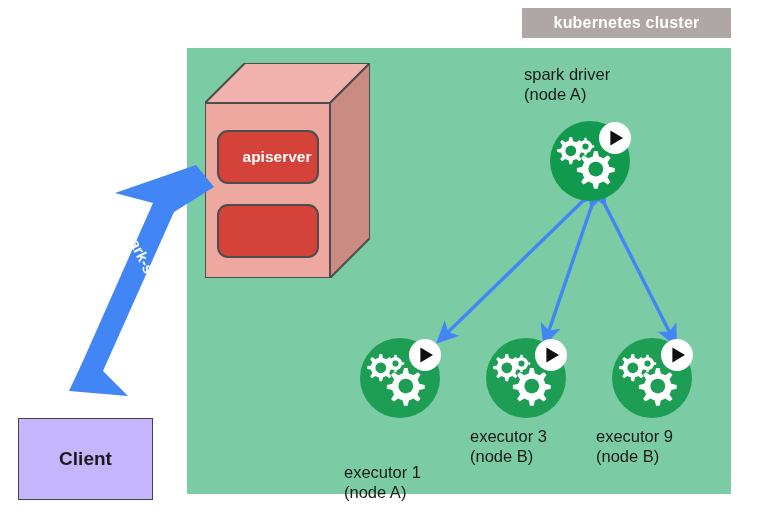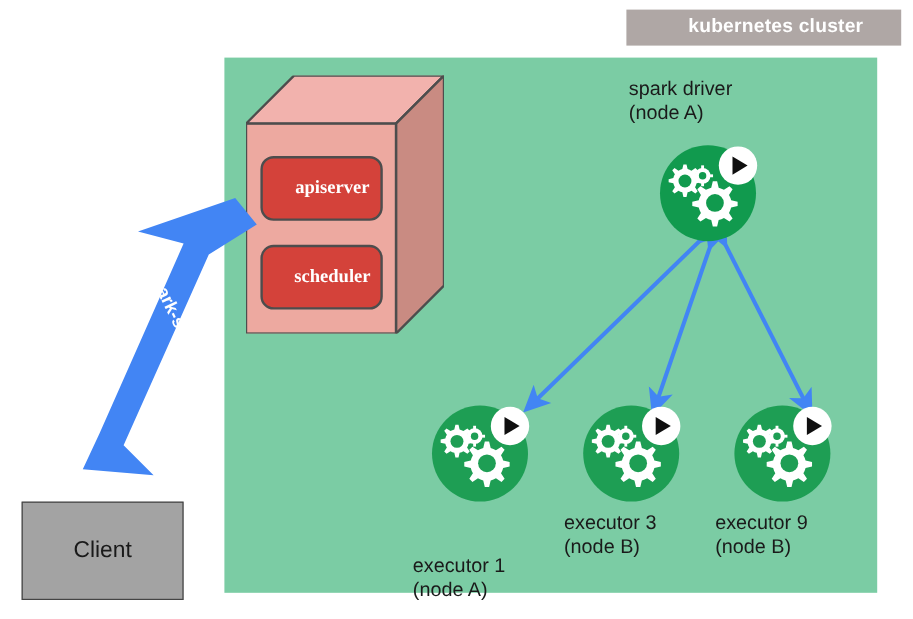--- a/index.html
+++ b/index.html
@@ -38,38 +38,36 @@
     width: 209px;
     height: 30px;
     background: #AFA7A5;
     color: #ffffff;
     font-size: 16px;
     font-weight: bold;
     display: flex;
     align-items: center;
     justify-content: center;
     letter-spacing: 0.2px;
-    padding-left: 20px;
   }
 
   
   .cube {
     position: absolute;
     left: 205px;
     top: 63px;
     width: 165px;
     height: 215px;
   }
   .cube svg { display: block; }
   .cube-labels {
     position: absolute;
     left: 0; top: 0;
     width: 147px; height: 215px;
     pointer-events: none;
-    font-family: Liberation Serif, serif;
   }
   .cube-chip {
     position: absolute;
     color: #ffffff;
     font-size: 15.5px;
     font-weight: bold;
     display: flex;
     align-items: center;
     justify-content: center;
     width: 118px;
@@ -135,27 +133,28 @@
     line-height: 24px;
   }
 
   
   .client-box {
     position: absolute;
     left: 18px;
     top: 418px;
     width: 133px;
     height: 80px;
-    background: #a3a3a3;
+    background: #c4b5fd;
     border: 1.5px solid #444444;
     display: flex;
     align-items: center;
     justify-content: center;
     color: #1A1A1A;
     font-size: 19px;
+    font-weight: bold;
   }
 </style>
 </head>
 <body>
 
 <div id="stage">
 
   <div class="cluster-panel"></div>
 
   <div class="cluster-label">kubernetes cluster</div>
@@ -188,21 +187,20 @@
       <polygon points="125,40 165,0 165,175 125,215" fill="#C98B82" stroke="#4D4D4D" stroke-width="2"></polygon>
 
       <rect x="0" y="40" width="125" height="175" fill="#EDA9A0" stroke="#4D4D4D" stroke-width="2"></rect>
 
       <rect x="13" y="68" width="100" height="52" rx="10" ry="10" fill="#D4423A" stroke="#4D4D4D" stroke-width="2"></rect>
 
       <rect x="13" y="142" width="100" height="52" rx="10" ry="10" fill="#D4423A" stroke="#4D4D4D" stroke-width="2"></rect>
     </svg>
     <div class="cube-labels">
       <div class="cube-chip chip-api">apiserver</div>
-      <div class="cube-chip chip-sched">scheduler</div>
     </div>
   </div>
 
   <div class="submit-arrow">
     <svg width="165" height="240" viewBox="0 0 165 240" xmlns="http://www.w3.org/2000/svg">
 
       <polygon points="141,0 159,22 119,47 48,206 73,231 14,226 28,196 98,38 60,28" fill="#4285F4"></polygon>
     </svg>
   </div>
   <div class="submit-text">spark-submit</div>

